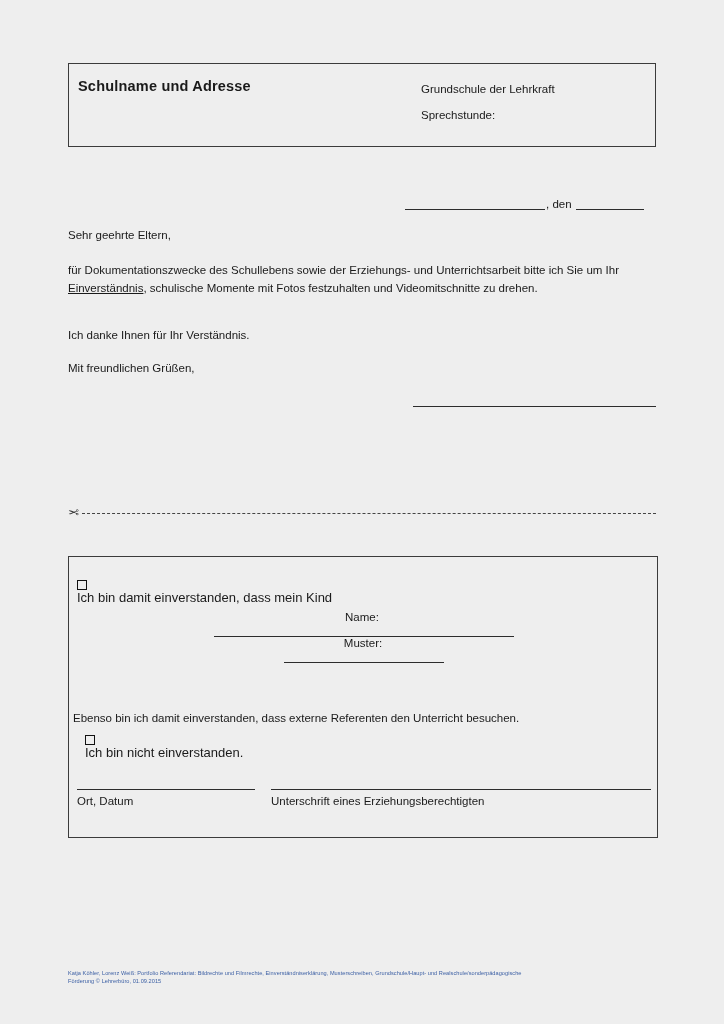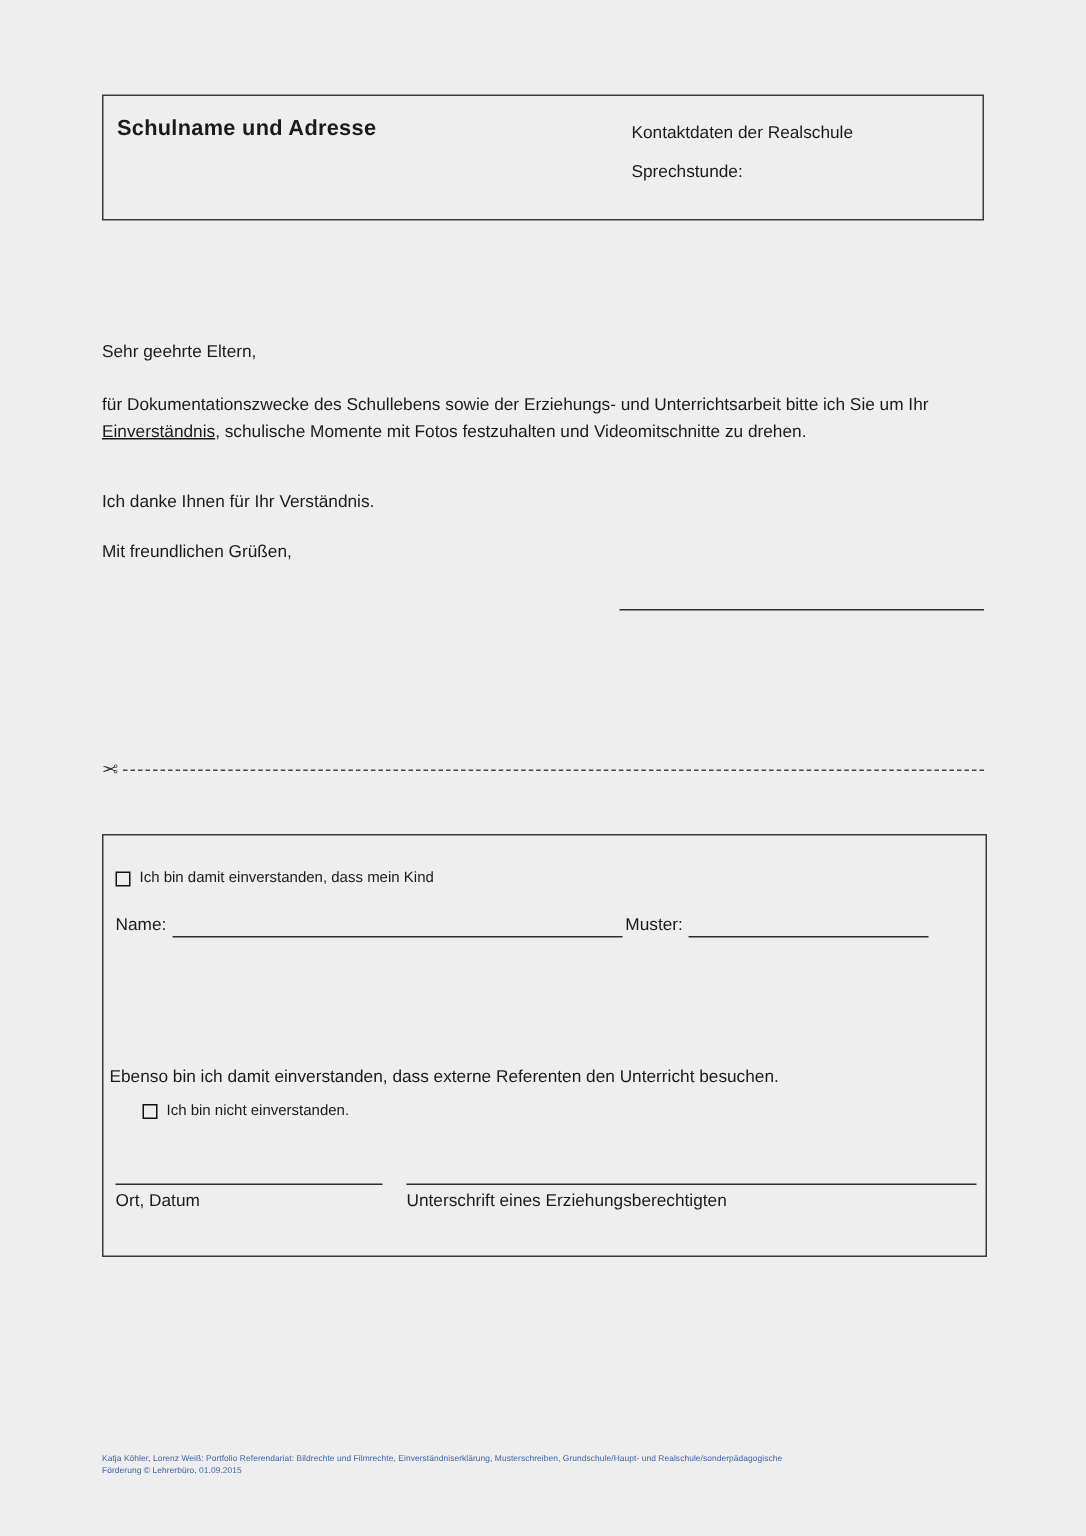--- a/index.html
+++ b/index.html
@@ -172,47 +172,49 @@
   }
   .fb-inner {
     position: absolute;
     left: 0; top: 0;
     width: 100%;
     height: 100%;
   }
 
   .checkline {
     position: absolute;
-    font-size: 10px;
+    font-size: 13px;
     display: flex;
-    align-items: flex-end;
-    white-space: nowrap;
+    align-items: flex-start;
+    white-space: nowrap;
+    flex-direction: column;
   }
   .checkline.c1 { left: 8px; top: 23px; }
-  .checkline.c2 { left: 26px; top: 178px; }
+  .checkline.c2 { left: 16px; top: 178px; }
   .cbox {
     display: inline-block;
     width: 8px;
     height: 8px;
     border: 1.6px solid #111;
     margin-right: 6px;
     position: relative;
     top: 0px;
     box-sizing: content-box;
   }
 
   .name-row {
     position: absolute;
     left: 8px;
     top: 54px;
     width: 574px;
     font-size: 11.5px;
     display: flex;
-    align-items: flex-start;
-    white-space: nowrap;
+    align-items: center;
+    white-space: nowrap;
+    flex-direction: column;
   }
   .nm-label { padding-right: 4px; }
   .nm-rule {
     display: inline-block;
     width: 300px;
     border-bottom: 1px solid #2c2c2c;
     height: 13px;
   }
   .kl-label { padding: 0 4px 0 2px; }
   .kl-rule {
@@ -294,24 +296,29 @@
     letter-spacing: 0.05px;
   }
 </style>
 </head>
 <body>
 
 <div class="page">
 
   <div class="header-box">
     <div class="school-name">Schulname und Adresse</div>
-    <div class="teacher-contact">Kontaktdaten der Realschule</div>
+    <div class="teacher-contact">Grundschule der Lehrkraft</div>
     <div class="office-hours">Sprechstunde:</div>
   </div>
 
+  <div class="date-line">
+    <span class="rule-long"></span>
+    <span class="date-sep">, den</span>
+    <span class="rule-short"></span>
+  </div>
 
   <div class="salutation">Sehr geehrte Eltern,</div>
 
   <div class="para-main">
     <span>für Dokumentationszwecke des Schullebens sowie der Erziehungs- und Unterrichtsarbeit bitte ich Sie um Ihr </span><u>Einverständnis</u><span>, schulische Momente mit Fotos festzuhalten und Videomitschnitte zu drehen.</span>
   </div>
 
   <div class="para-thanks">Ich danke Ihnen für Ihr Verständnis.</div>
   <div class="para-regards">Mit freundlichen Grüßen,</div>
 

